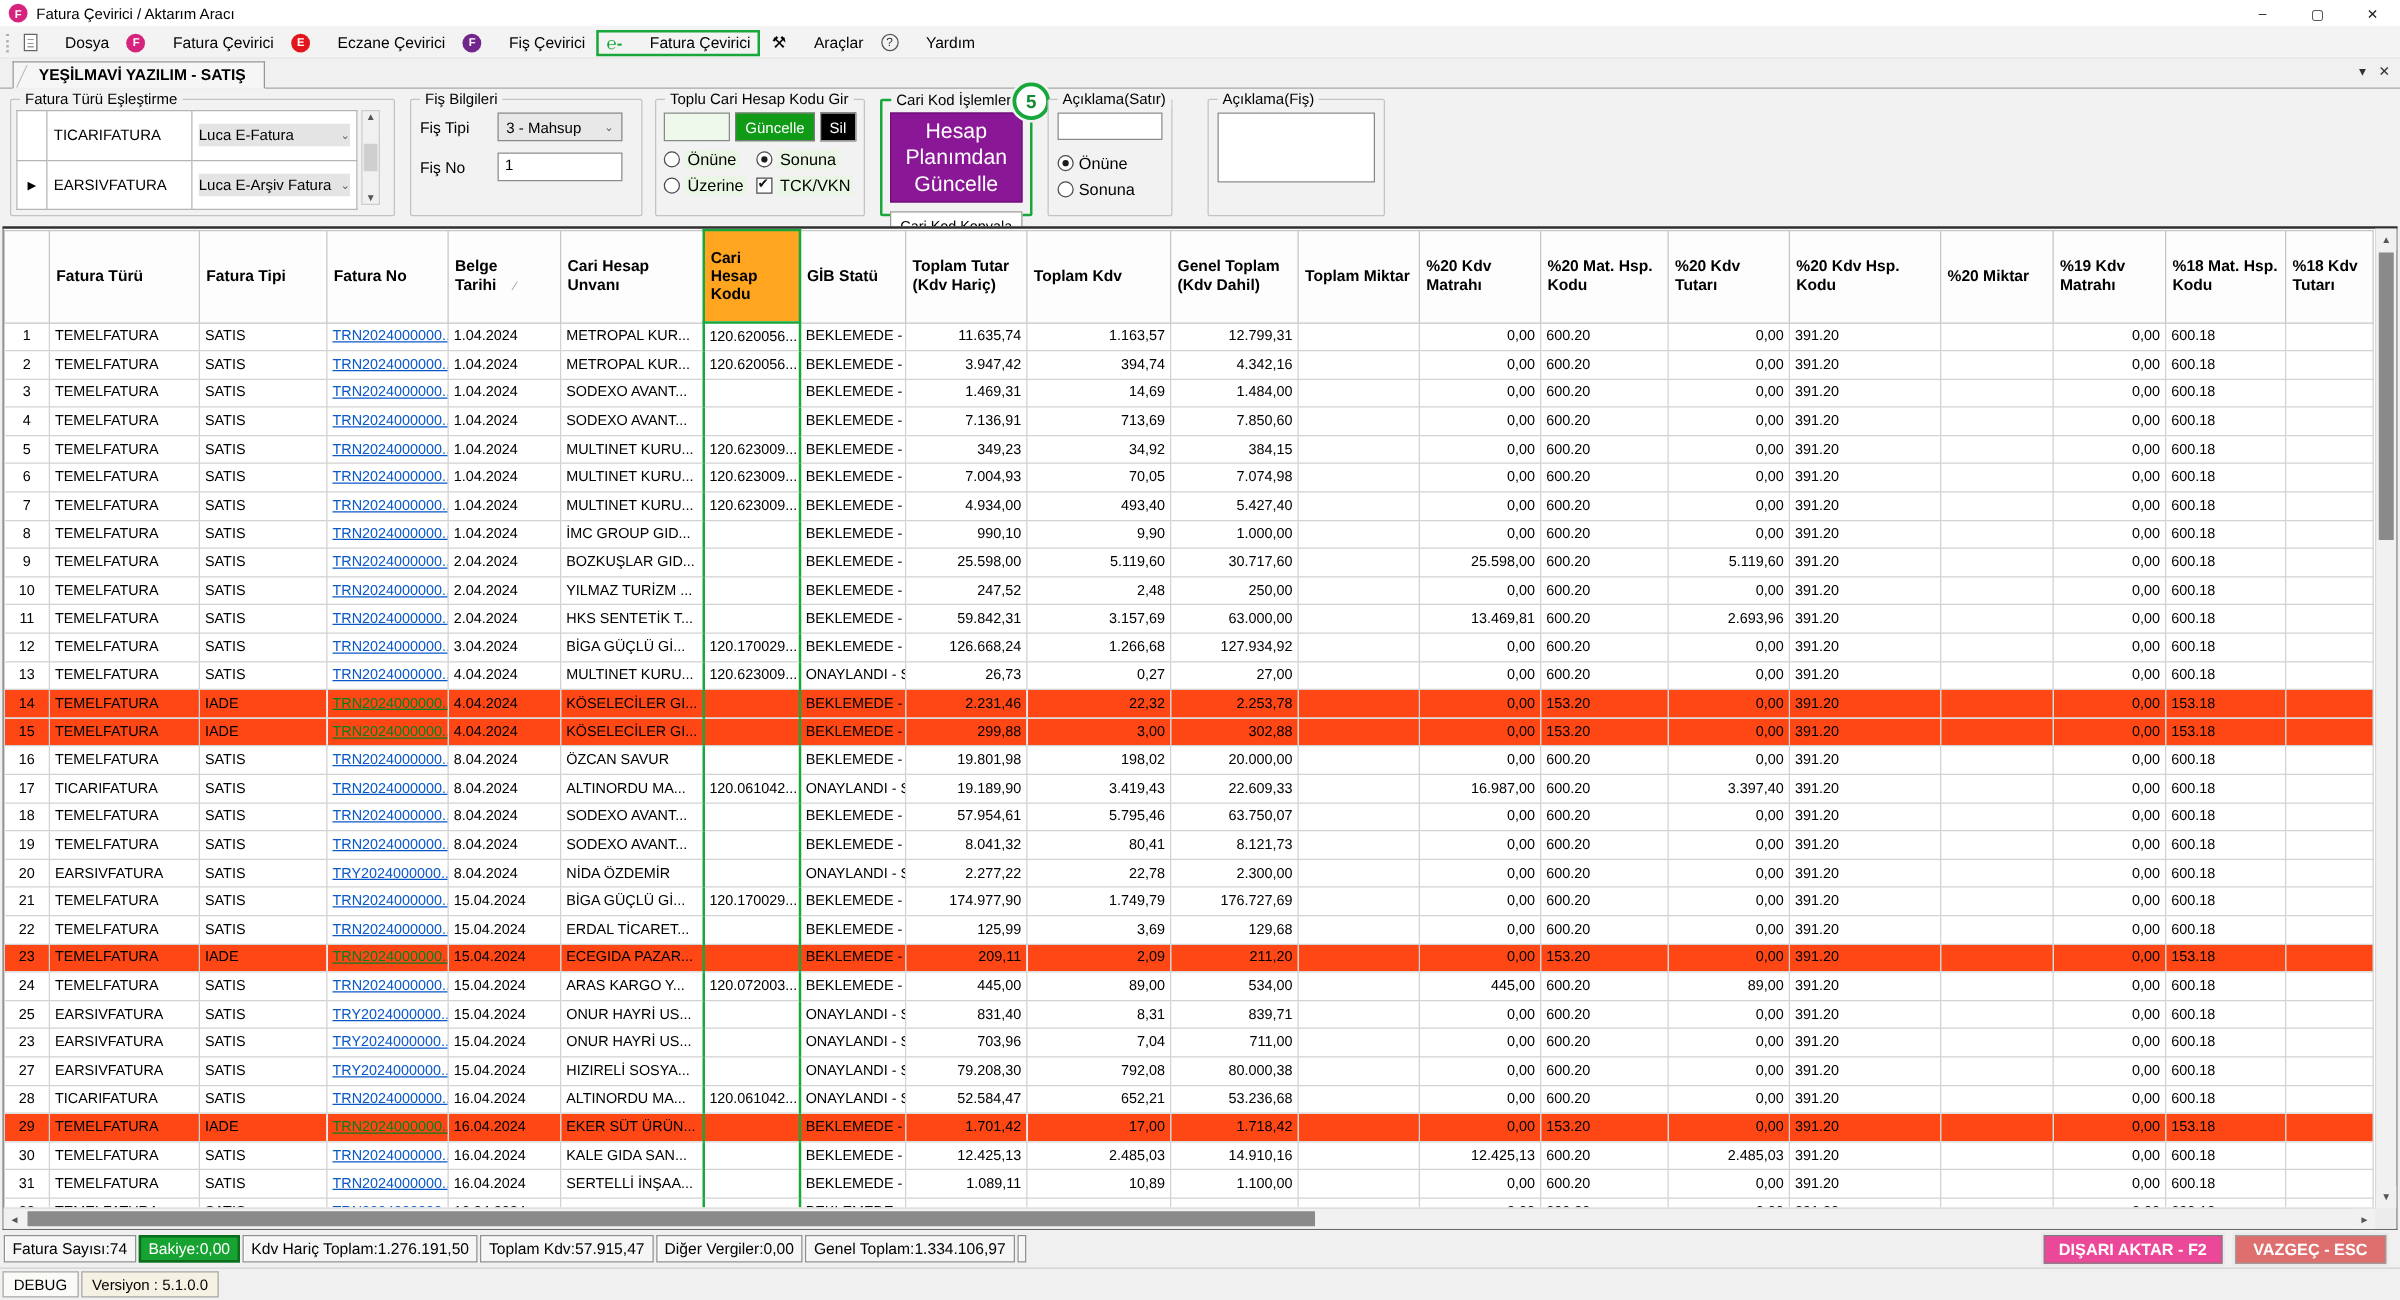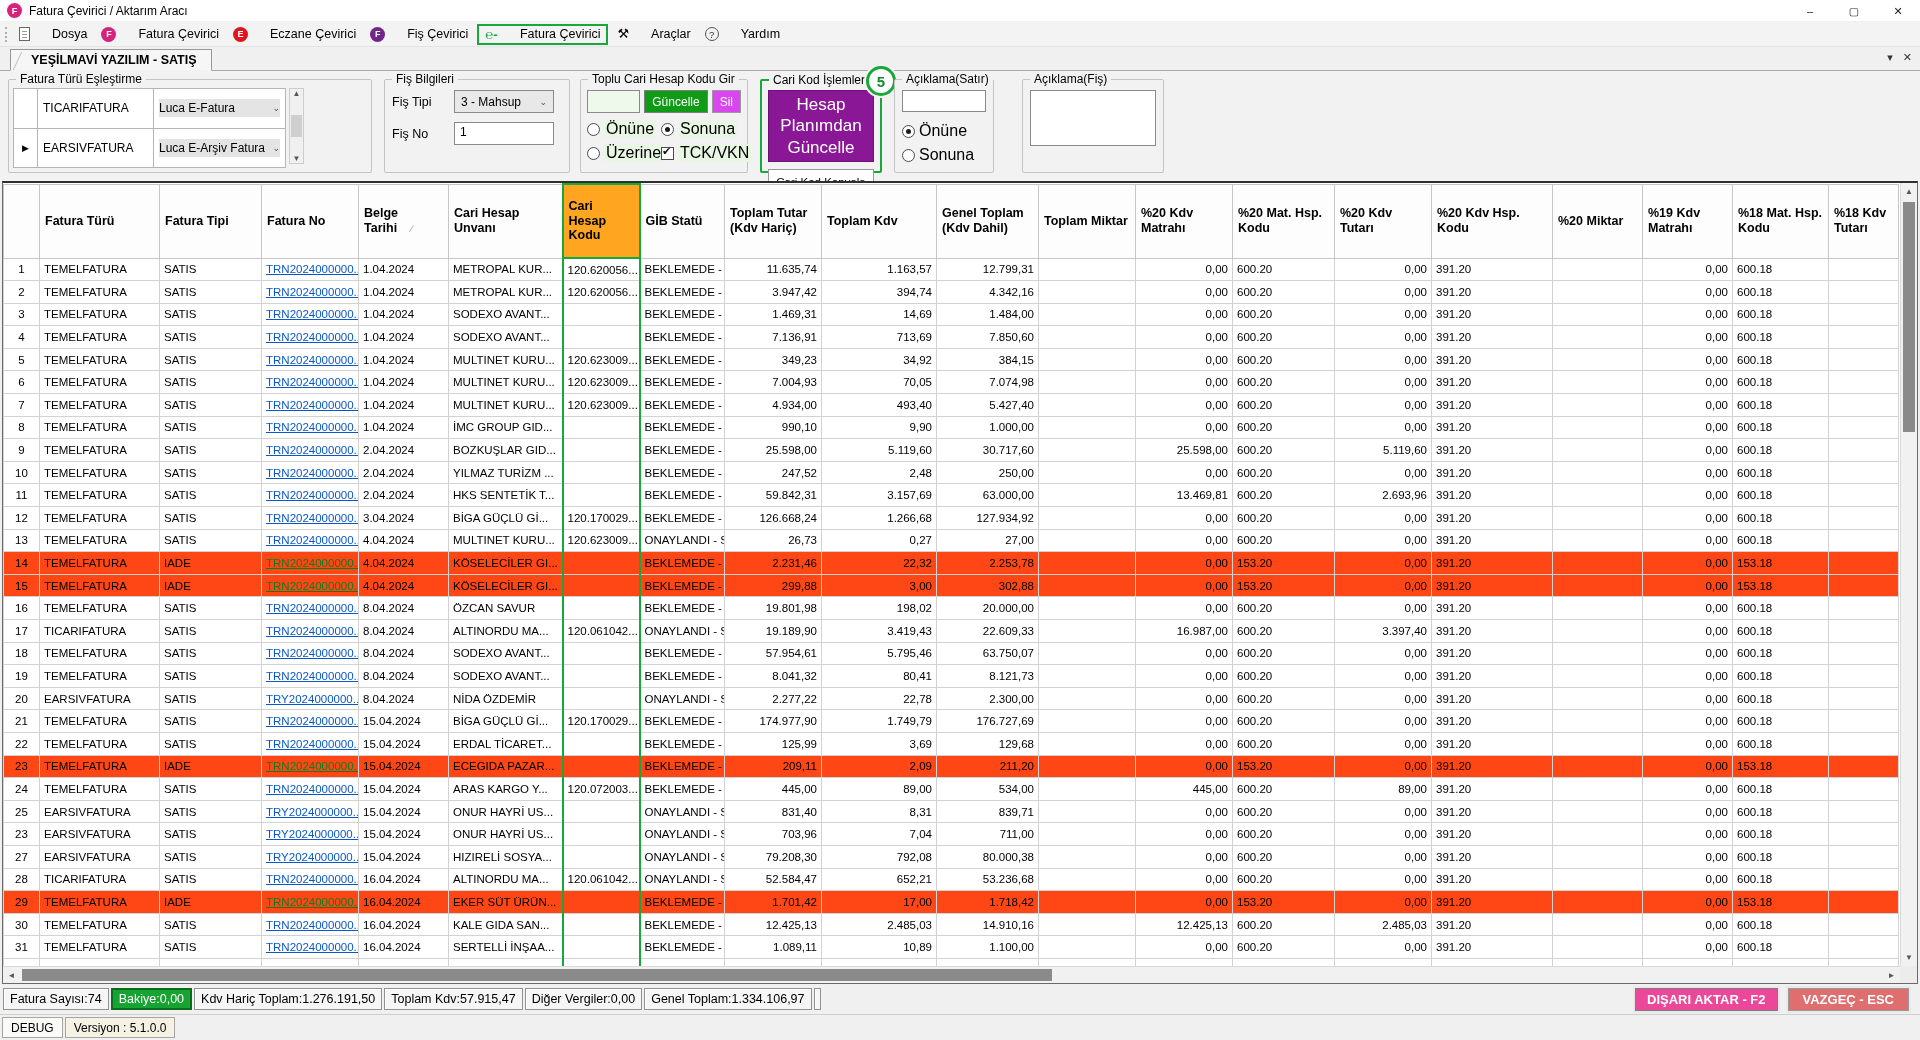--- a/index.html
+++ b/index.html
@@ -31,21 +31,21 @@
   .tab{background:#f6f6f6;border:1px solid #979797;border-bottom:1px solid #f2f2f2;margin-bottom:-1px;font-weight:700;font-size:12.5px;padding:3px 14px 3px 20px;position:relative;}
   .tab:before{content:"";position:absolute;left:6px;top:2px;bottom:0;border-left:1px solid #bdbdbd;transform:skewX(-25deg);}
   .tabicons{position:absolute;right:8px;top:4px;display:flex;gap:10px;font-size:11px;color:#333;}
 
   
   .toppanels{height:110px;background:#f2f2f2;display:flex;align-items:flex-start;padding:8px 0 0 8px;}
   .group{border:1px solid #c3c3c3;border-radius:2px;position:relative;height:94px;padding:10px 7px 4px;background:#f2f2f2;}
   .group>.legend{position:absolute;top:-8px;left:7px;background:#f2f2f2;padding:0 4px;font-size:12px;white-space:nowrap;}
 
   
-  .g-eslestirme{width:364px;display:flex;padding:8px 4px 4px 4px;}
+  .g-eslestirme{width:308px;display:flex;padding:8px 4px 4px 4px;}
   .mini{border-collapse:collapse;table-layout:fixed;font-size:12px;background:#fff;}
   .mini td,.mini th{border:1px solid #b5b5b5;padding:1px 5px;font-weight:400;text-align:left;overflow:hidden;white-space:nowrap;}
   .mini th{background:#f4f4f4;}
   .mini .marker{width:24px;text-align:center;font-size:9px;padding:1px 2px;}
   .mini .src{width:116px;}
   .mini .tgt{width:132px;}
   .mini .hdr2{height:34px;line-height:1.2;}
   .dd-cell{background:#e4e4e4;display:flex;justify-content:space-between;align-items:center;height:18px;}
   .dd-cell .chev{color:#555;font-size:9px;}
   .mini-scroll{width:15px;height:76px;background:#f0f0f0;border:1px solid #cdcdcd;margin-left:3px;display:flex;flex-direction:column;justify-content:space-between;align-items:center;font-size:8px;color:#555;}
@@ -55,25 +55,25 @@
   .formrow{display:flex;align-items:center;margin-bottom:9px;}
   .formrow label{width:62px;font-size:12.5px;}
   .dd{width:100px;background:#e8e8e8;border:1px solid #8a8a8a;display:flex;align-items:center;justify-content:space-between;padding:2px 6px;font-size:12px;height:23px;}
   .dd .chev{color:#555;font-size:9px;}
   .txt{width:100px;height:23px;background:#fff;border:1px solid #8a8a8a;font-size:12px;padding:2px 5px;font-family:inherit;}
 
   .g-toplu{width:168px;margin-left:10px;padding:10px 6px 4px;}
   .toplurow1{display:flex;gap:4px;align-items:center;}
   .toplu-input{width:64px;height:23px;background:#eef9ec;border:1px solid #8a8a8a;}
   .btn-guncelle{height:23px;padding:0 7px;background:#0f9b16;color:#fff;border:1px solid #7d7d7d;font-size:12px;font-family:inherit;}
-  .btn-sil{height:23px;padding:0 7px;background:#d946ef;color:#fff;border:1px solid #9a9a9a;font-size:12px;font-family:inherit;}
+  .btn-sil{height:23px;padding:0 7px;background:#000000;color:#fff;border:1px solid #9a9a9a;font-size:12px;font-family:inherit;}
   .optgrid{display:flex;margin-top:7px;}
   .optcol{display:flex;flex-direction:column;gap:6px;}
   .optcol.c1{width:74px;}
-  .opt{display:flex;align-items:center;gap:4px;font-size:16px;}
+  .opt{display:flex;align-items:center;gap:4px;font-size:13px;}
   .opt .lbl-green{background:#e9f6e4;padding:0 2px;}
   .radio{width:13px;height:13px;min-width:13px;border:1px solid #4a4a4a;border-radius:50%;background:#fff;position:relative;display:inline-block;}
   .radio.on:after{content:"";position:absolute;inset:3px;background:#1c1c1c;border-radius:50%;}
   .chk{width:13px;height:13px;min-width:13px;border:1px solid #4a4a4a;background:#fff;position:relative;display:inline-block;}
   .chk.on:after{content:"✔";position:absolute;left:0px;top:-3px;font-size:11px;color:#111;}
 
   .g-carikod{width:122px;margin-left:12px;border:2px solid #17a73b;padding:9px 6px 4px;}
   .badge5{position:absolute;top:-15px;right:-16px;width:30px;height:30px;border-radius:50%;background:#fff;border:3px solid #17a73b;color:#128a2f;font-weight:700;font-size:15px;display:flex;align-items:center;justify-content:center;box-shadow:0 0 0 2px #f2f2f2;}
   .btn-purple{width:106px;background:#8a1896;color:#fff;border:1px solid #6c0f76;font-size:17px;line-height:1.25;padding:3px 2px;font-family:inherit;}
   .btn-white{width:106px;background:#fff;color:#000;border:1px solid #9a9a9a;font-size:11.5px;padding:6px 2px;margin-top:7px;font-family:inherit;}

